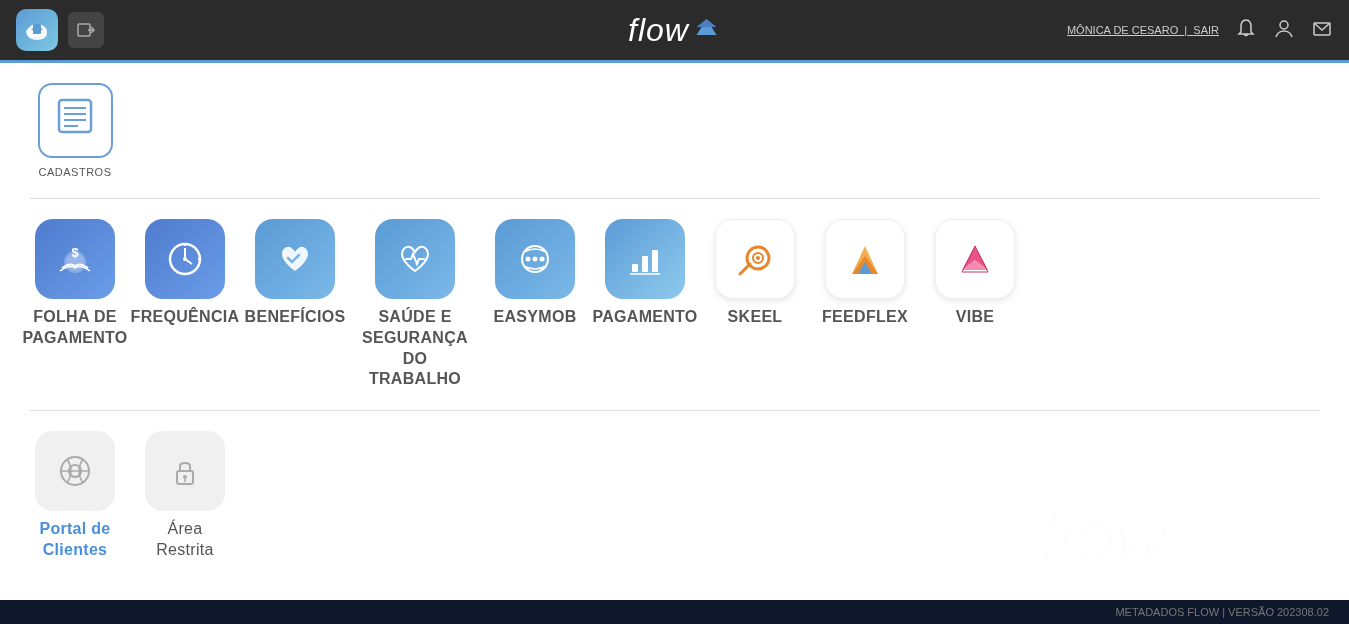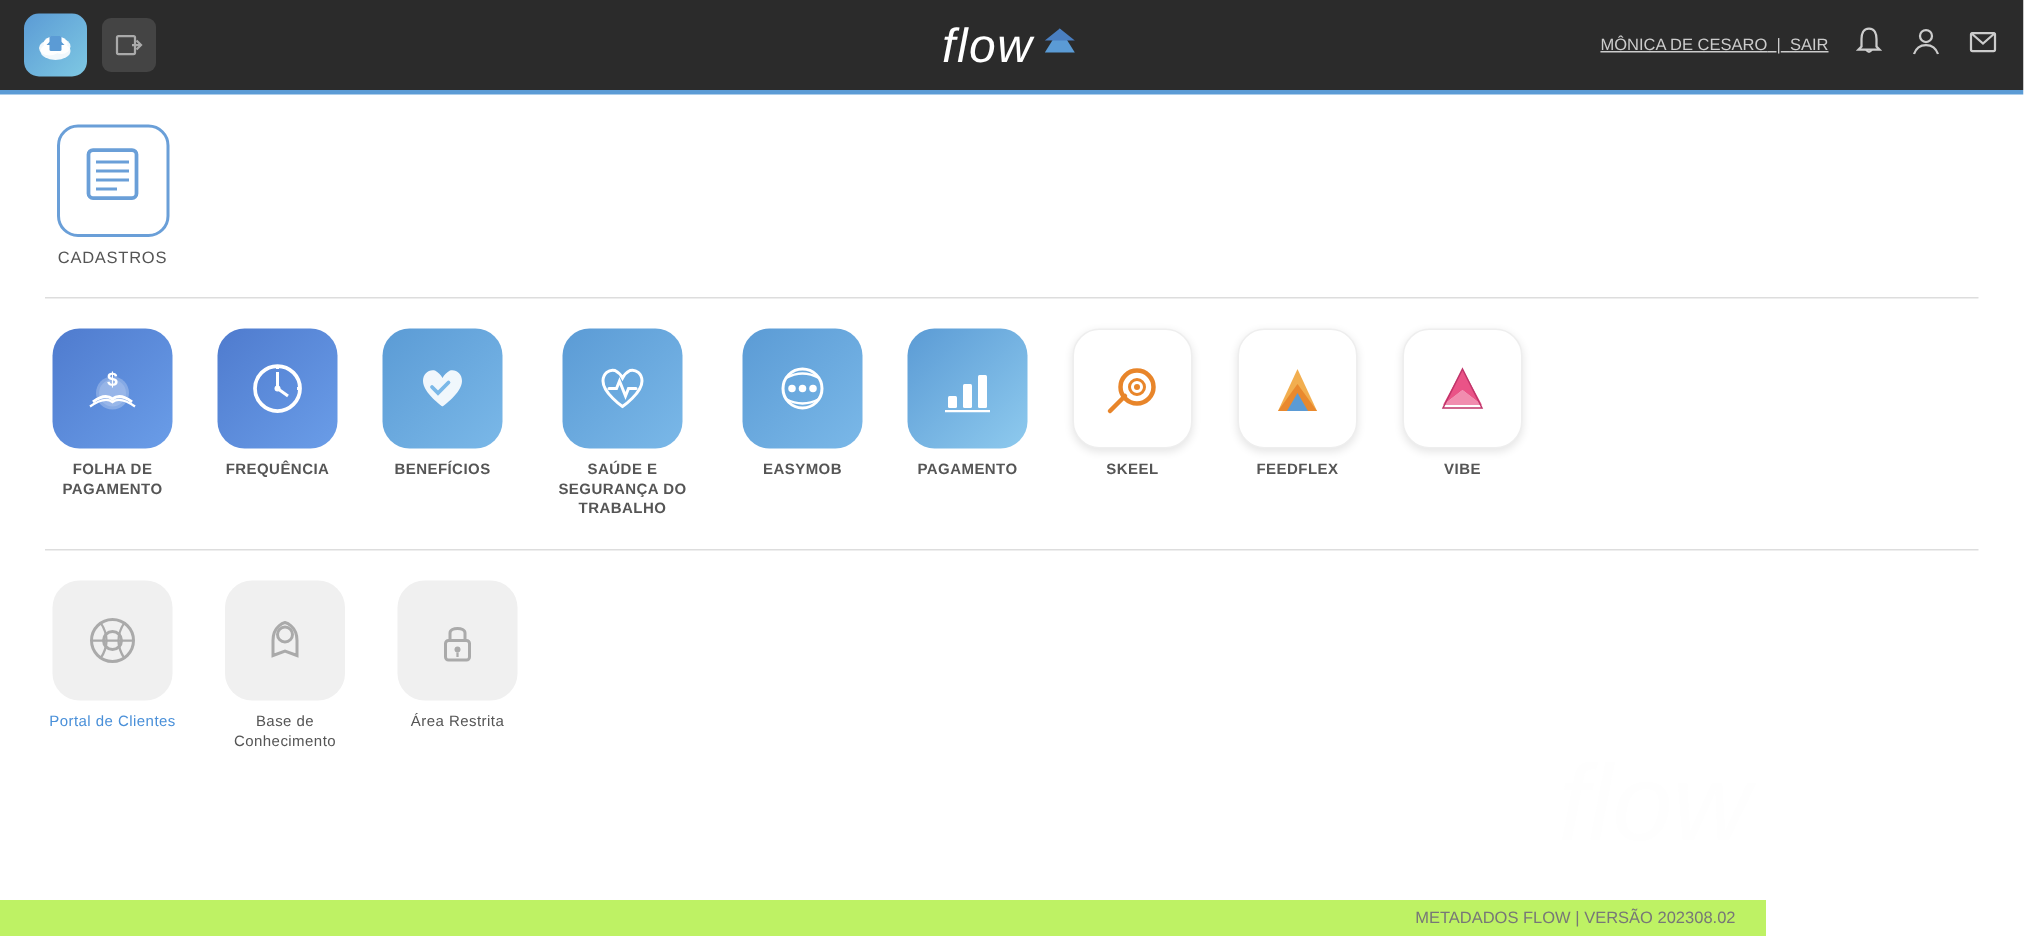--- a/index.html
+++ b/index.html
@@ -137,21 +137,21 @@
 
     .app-icon-box {
       width: 80px; height: 80px;
       border-radius: 18px;
       display: flex; align-items: center; justify-content: center;
       margin-bottom: 8px;
       font-size: 36px;
     }
 
     .app-label {
-      font-size: 10px;
+      font-size: 16px;
       color: #555;
       text-align: center;
       font-weight: bold;
       letter-spacing: 0.3px;
       line-height: 1.3;
     }
 
     
     .app-folha { background: linear-gradient(135deg, #4f7bce, #6a9de8); }
     .app-frequencia { background: linear-gradient(135deg, #4f7bce, #6a9de8); }
@@ -171,22 +171,22 @@
       display: flex; align-items: center; justify-content: center;
       margin-bottom: 8px;
       font-size: 34px;
       color: #aaa;
     }
 
     
     .footer {
       position: fixed;
       bottom: 0;
-      width: 1177px;
-      background: #bef264;
+      width: 1349px;
+      background: #0f172a;
       text-align: right;
       padding: 6px 20px;
       font-size: 11px;
       color: #777;
     }
 
     
     .watermark {
       position: fixed;
       bottom: 30px;
@@ -399,32 +399,23 @@
     <div class="app-item">
       <div class="app-icon-box-gray">
         <svg width="44" height="44" viewBox="0 0 44 44" fill="none">
           <circle cx="22" cy="22" r="14" stroke="#aaa" stroke-width="2" fill="none"></circle>
           <circle cx="22" cy="22" r="6" stroke="#aaa" stroke-width="2" fill="none"></circle>
           <line x1="8" y1="22" x2="36" y2="22" stroke="#aaa" stroke-width="1.5"></line>
           <path d="M14 10 Q22 22 14 34" stroke="#aaa" stroke-width="1.5" fill="none"></path>
           <path d="M30 10 Q22 22 30 34" stroke="#aaa" stroke-width="1.5" fill="none"></path>
         </svg>
       </div>
-      <span class="app-label" style="font-weight:normal;color:#4a90d9;">Portal de Clientes</span>
-    </div>
-
-    <div class="app-item" style="width:100px">
-      <div class="app-icon-box-gray">
-        <svg width="44" height="44" viewBox="0 0 44 44" fill="none">
-          <path d="M22 10 C22 10 14 12 14 22 L14 32 L22 29 L30 32 L30 22 C30 12 22 10 22 10Z" stroke="#aaa" stroke-width="2" fill="none"></path>
-          <circle cx="22" cy="18" r="5" stroke="#aaa" stroke-width="2" fill="none"></circle>
-        </svg>
-      </div>
-      <span class="app-label" style="font-weight:normal;color:#555;">Base de<br>Conhecimento</span>
-    </div>
+      <span class="app-label" style="font-weight:bold;color:#4a90d9;">Portal de Clientes</span>
+    </div>
+
 
     <div class="app-item">
       <div class="app-icon-box-gray">
         <svg width="44" height="44" viewBox="0 0 44 44" fill="none">
           <rect x="14" y="22" width="16" height="13" rx="2" stroke="#aaa" stroke-width="2" fill="none"></rect>
           <path d="M17 22 L17 17 C17 13 27 13 27 17 L27 22" stroke="#aaa" stroke-width="2" fill="none"></path>
           <circle cx="22" cy="28" r="2" fill="#aaa"></circle>
           <line x1="22" y1="30" x2="22" y2="33" stroke="#aaa" stroke-width="1.5"></line>
         </svg>
       </div>

